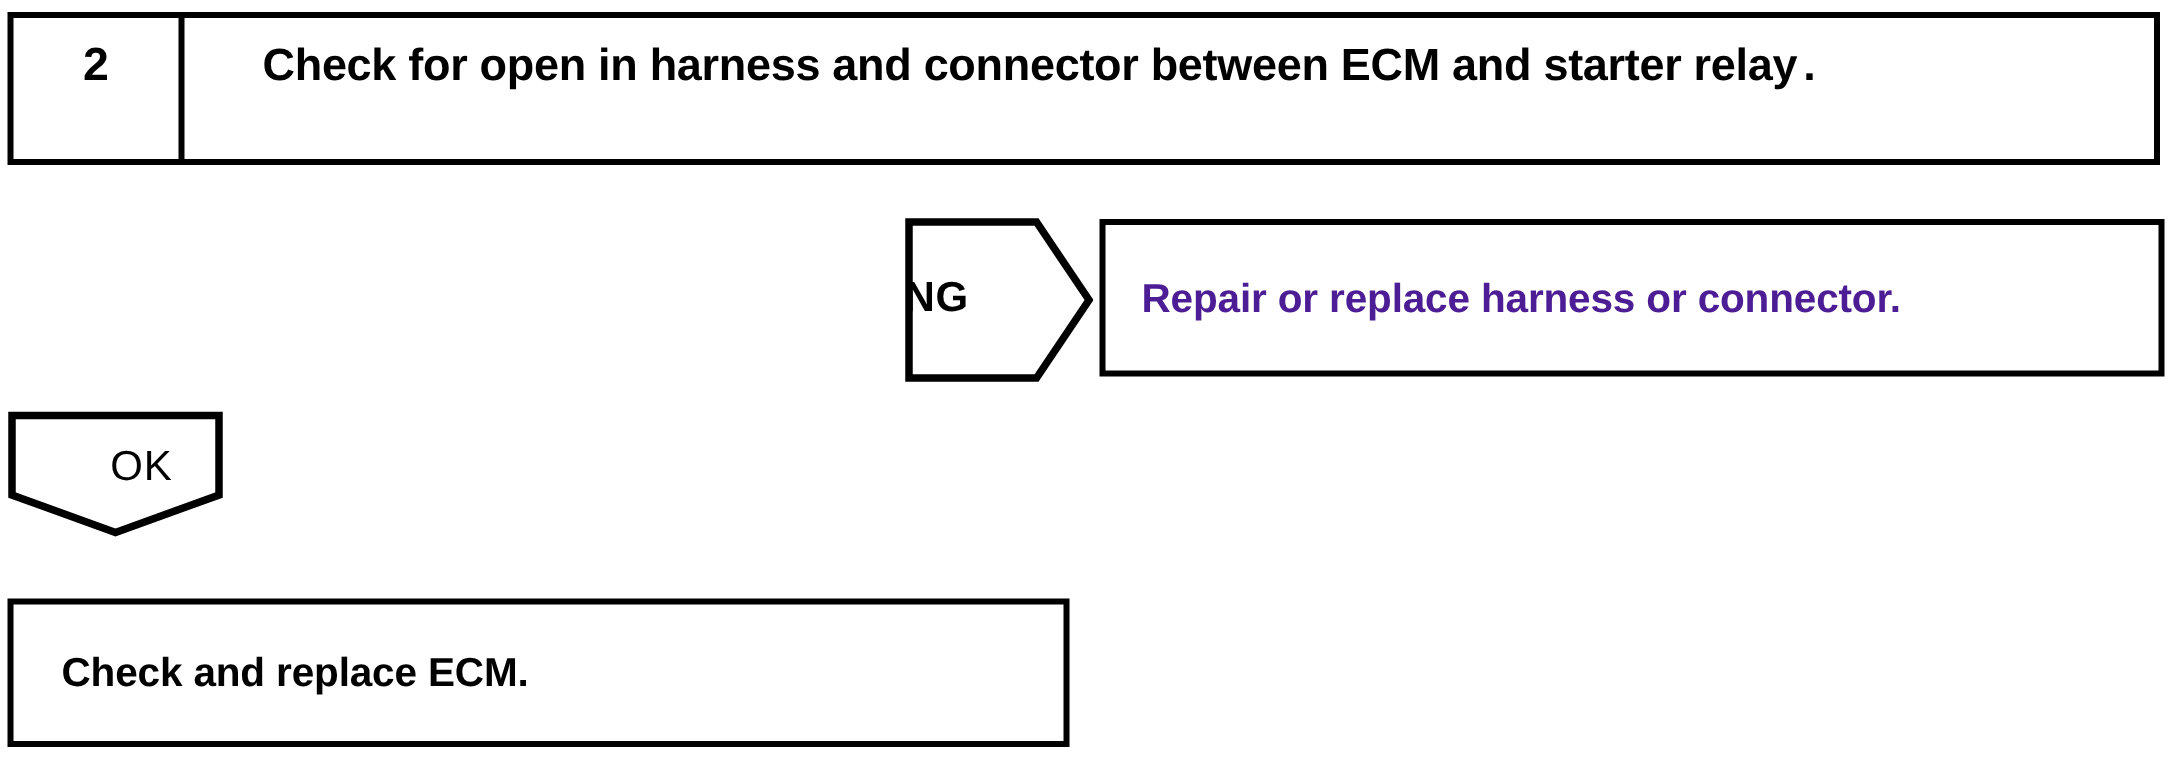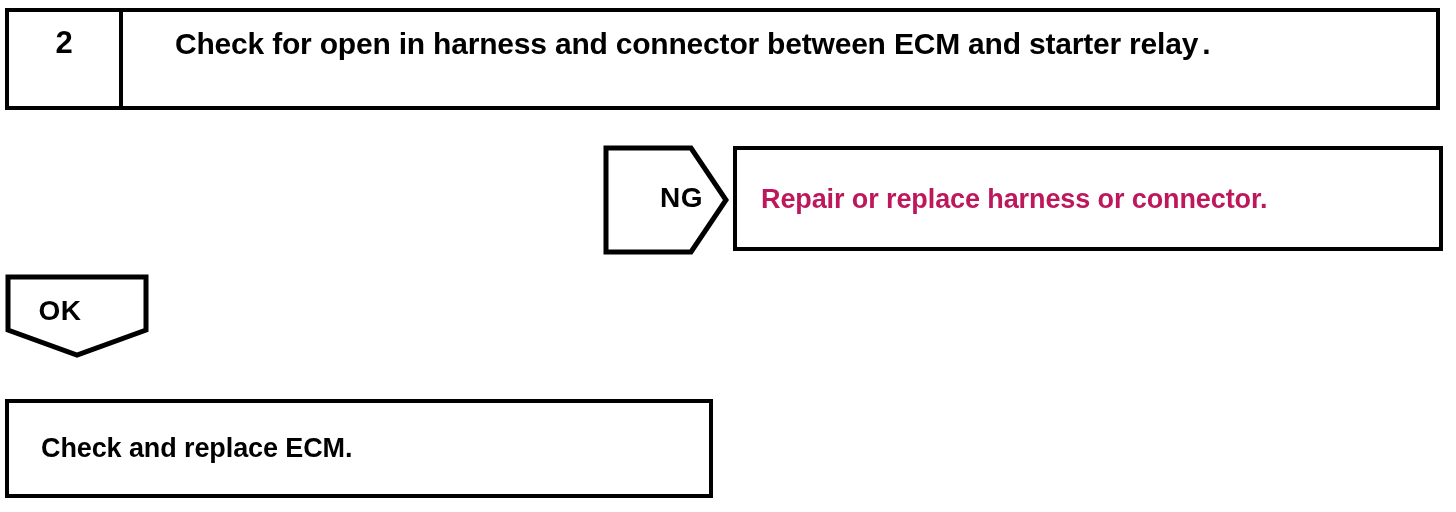--- a/index.html
+++ b/index.html
@@ -77,21 +77,21 @@
     top: 145px;
     width: 126px;
     height: 110px;
   }
   .ng-arrow svg { display: block; }
   .ng-label {
     position: absolute;
     left: 603px;
     top: 181px;
     width: 100px;
-    text-align: right;
+    text-align: left;
     font-size: 28px;
     font-weight: bold;
     color: #000000;
     line-height: 34px;
     letter-spacing: 0.5px;
   }
 
   .ng-result-box {
     position: absolute;
     left: 733px;
@@ -101,43 +101,43 @@
     border: 4px solid #000000;
     box-sizing: border-box;
     background: #ffffff;
   }
   .ng-result-text {
     position: absolute;
     left: 24px;
     top: 32px;
     font-size: 27px;
     font-weight: bold;
-    color: #be185d;
+    color: #4c1d95;
     line-height: 34px;
     white-space: nowrap;
     letter-spacing: -0.1px;
   }
 
   
   .ok-arrow {
     position: absolute;
     left: 5px;
     top: 274px;
     width: 144px;
     height: 84px;
   }
   .ok-arrow svg { display: block; }
   .ok-label {
     position: absolute;
     left: 5px;
     top: 294px;
     width: 110px;
-    text-align: center;
+    text-align: right;
     font-size: 28px;
-    font-weight: bold;
+    font-weight: normal;
     color: #000000;
     line-height: 34px;
     letter-spacing: 0.5px;
   }
 
   .ok-result-box {
     position: absolute;
     left: 5px;
     top: 399px;
     width: 708px;

